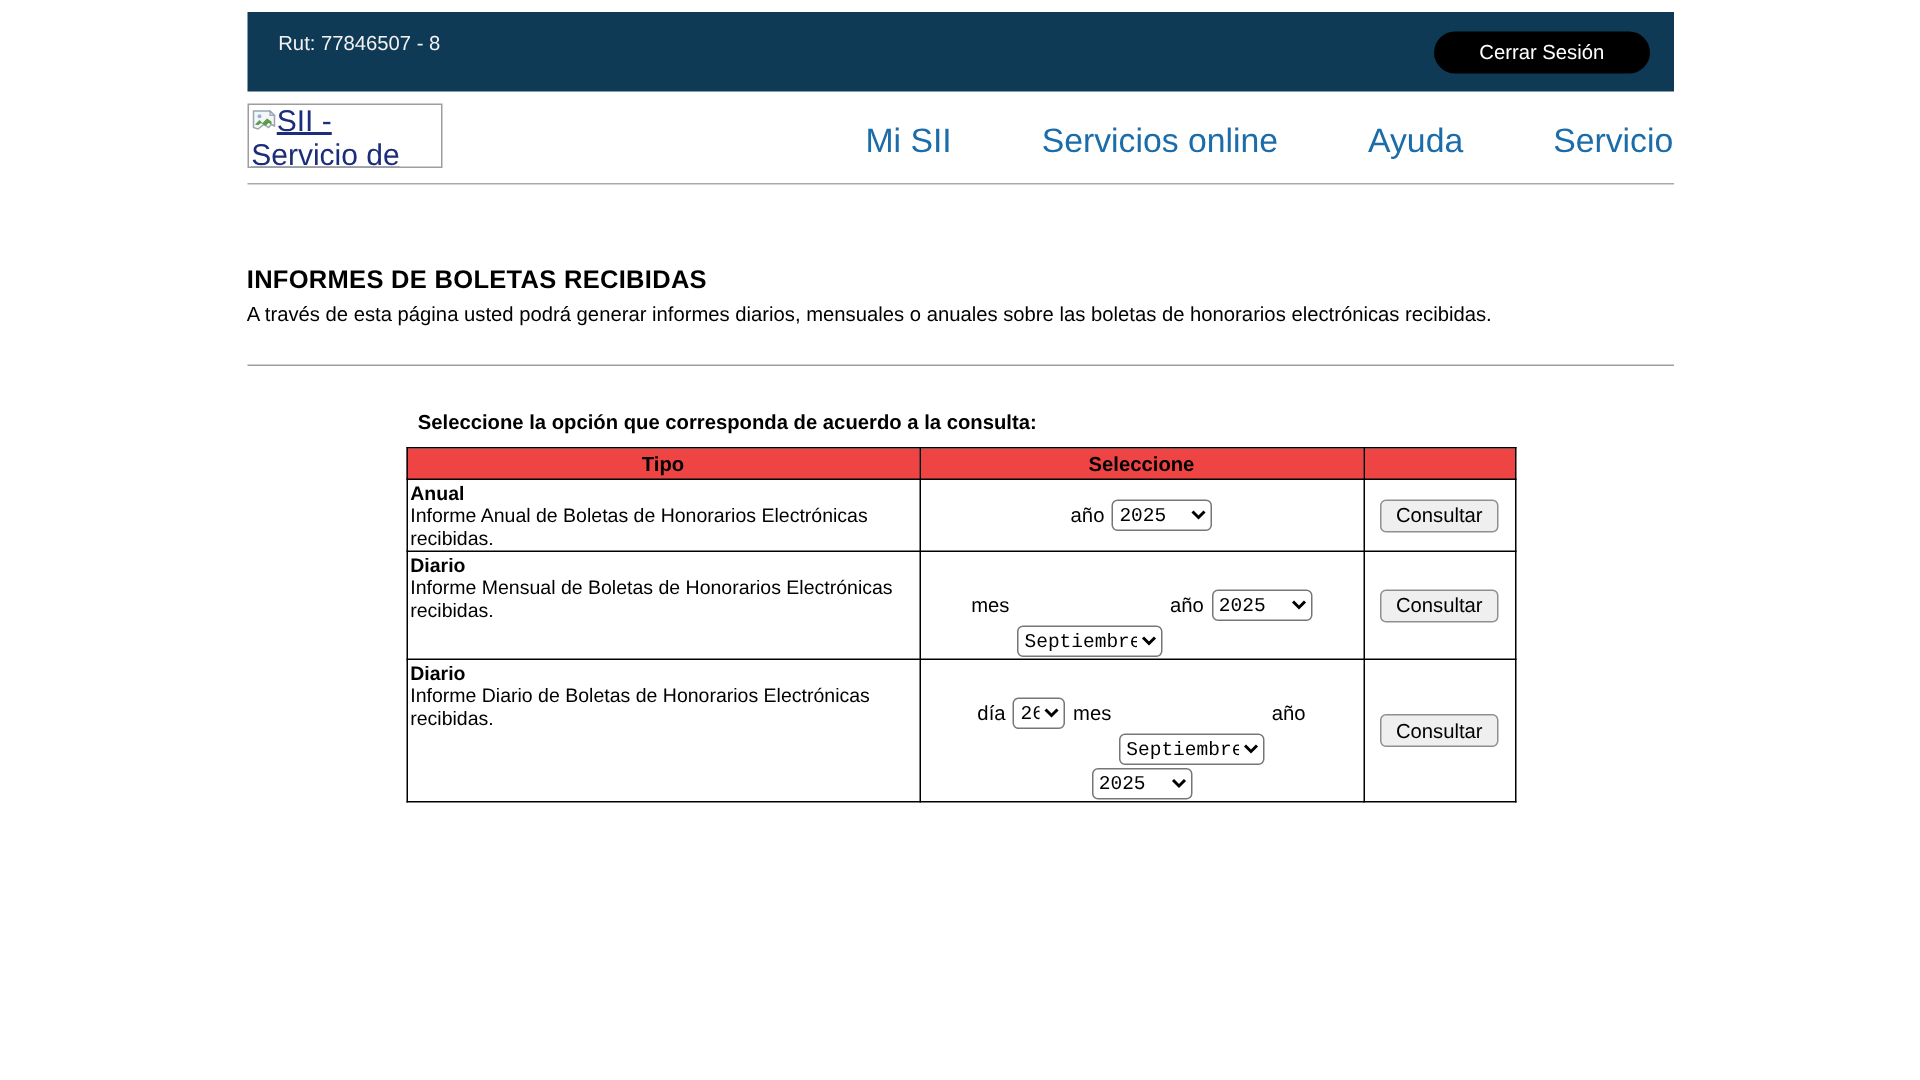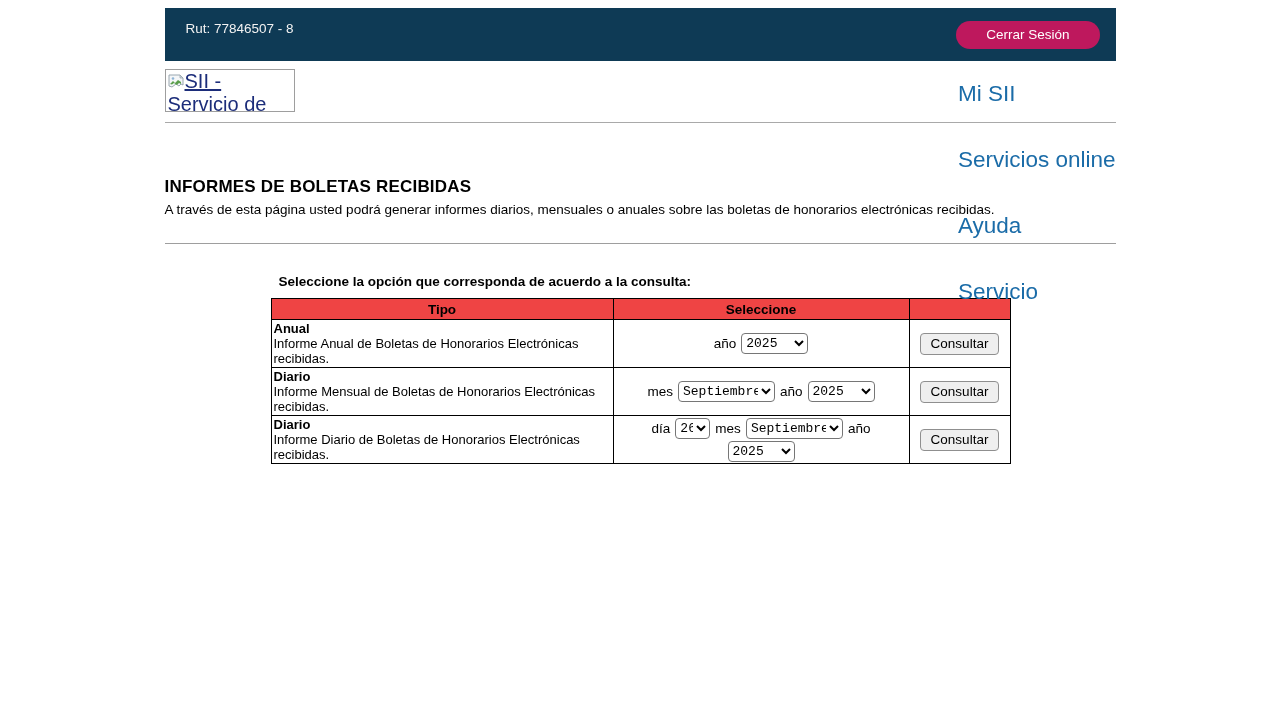--- a/index.html
+++ b/index.html
@@ -9,40 +9,40 @@
   .page { width: 951px; margin: 8px auto 0 auto; }
 
   
   .topbar {
     height: 53px; background: #0e3a55;
     display: flex; align-items: center; justify-content: space-between;
     padding: 0 16px 0 21px;
   }
   .rut { color: #f2f2f2; font-size: 13.5px; position: relative; top: -6px; }
   .logout-btn {
-    background: #be185d; color: #ffffff; border: none;
+    background: #000000; color: #ffffff; border: none;
     border-radius: 15px; height: 28px; padding: 0 30px;
     font-size: 13.5px; font-family: "Liberation Sans", sans-serif;
     cursor: pointer;
   }
 
   
   .header {
     height: 62px; display: flex; align-items: flex-start;
     justify-content: space-between; border-bottom: 1px solid #a9a9a9;
     padding-top: 8px;
   }
   .logo-box {
     display: block; width: 130px; height: 43px;
     border: 1px solid #9e9e9e; overflow: hidden;
     color: #1c2d7a; text-decoration: underline;
     font-size: 20px; line-height: 21px; padding: 1px 2px;
   }
   .broken-img-icon { display: inline-block; vertical-align: -2px; margin-right: 1px; }
-  .nav { display: flex; gap: 40px; margin-top: 12px; flex-direction: column; }
+  .nav { display: flex; gap: 60px; margin-top: 12px; }
   .nav a {
     color: #1b6ca8; text-decoration: none; font-size: 22.5px;
   }
 
   
   .main-title { font-size: 17px; font-weight: bold; margin-top: 54px; letter-spacing: 0.2px; }
   .main-desc  { font-size: 13.5px; margin-top: 5px; }
   .divider    { border: none; border-top: 1px solid #9e9e9e; margin-top: 26px; }
 
   .consult-section { margin-left: 106px; }
@@ -68,21 +68,21 @@
 
   .sel-line { display: flex; align-items: center; gap: 5px; justify-content: center; }
   .sel-line + .sel-line { margin-top: 2px; }
   .field-label { font-size: 13.5px; }
   select {
     font-family: Liberation Mono, monospace; font-size: 13px;
     height: 21px; border: 1px solid #767676; border-radius: 4px;
     background: #ffffff; color: #000;
   }
   .sel-ano { width: 67px; }
-  .sel-mes { width: 97px; }
+  .sel-mes { width: 97px; margin-top: 48px; }
   .sel-dia { width: 35px; }
 
   .consult-btn {
     font-family: "Liberation Sans", sans-serif; font-size: 13.5px;
     background: #efefef; border: 1px solid #8f8f8f; border-radius: 4px;
     height: 22px; padding: 0 10px; color: #000; cursor: pointer;
   }
 </style>
 </head>
 <body>

